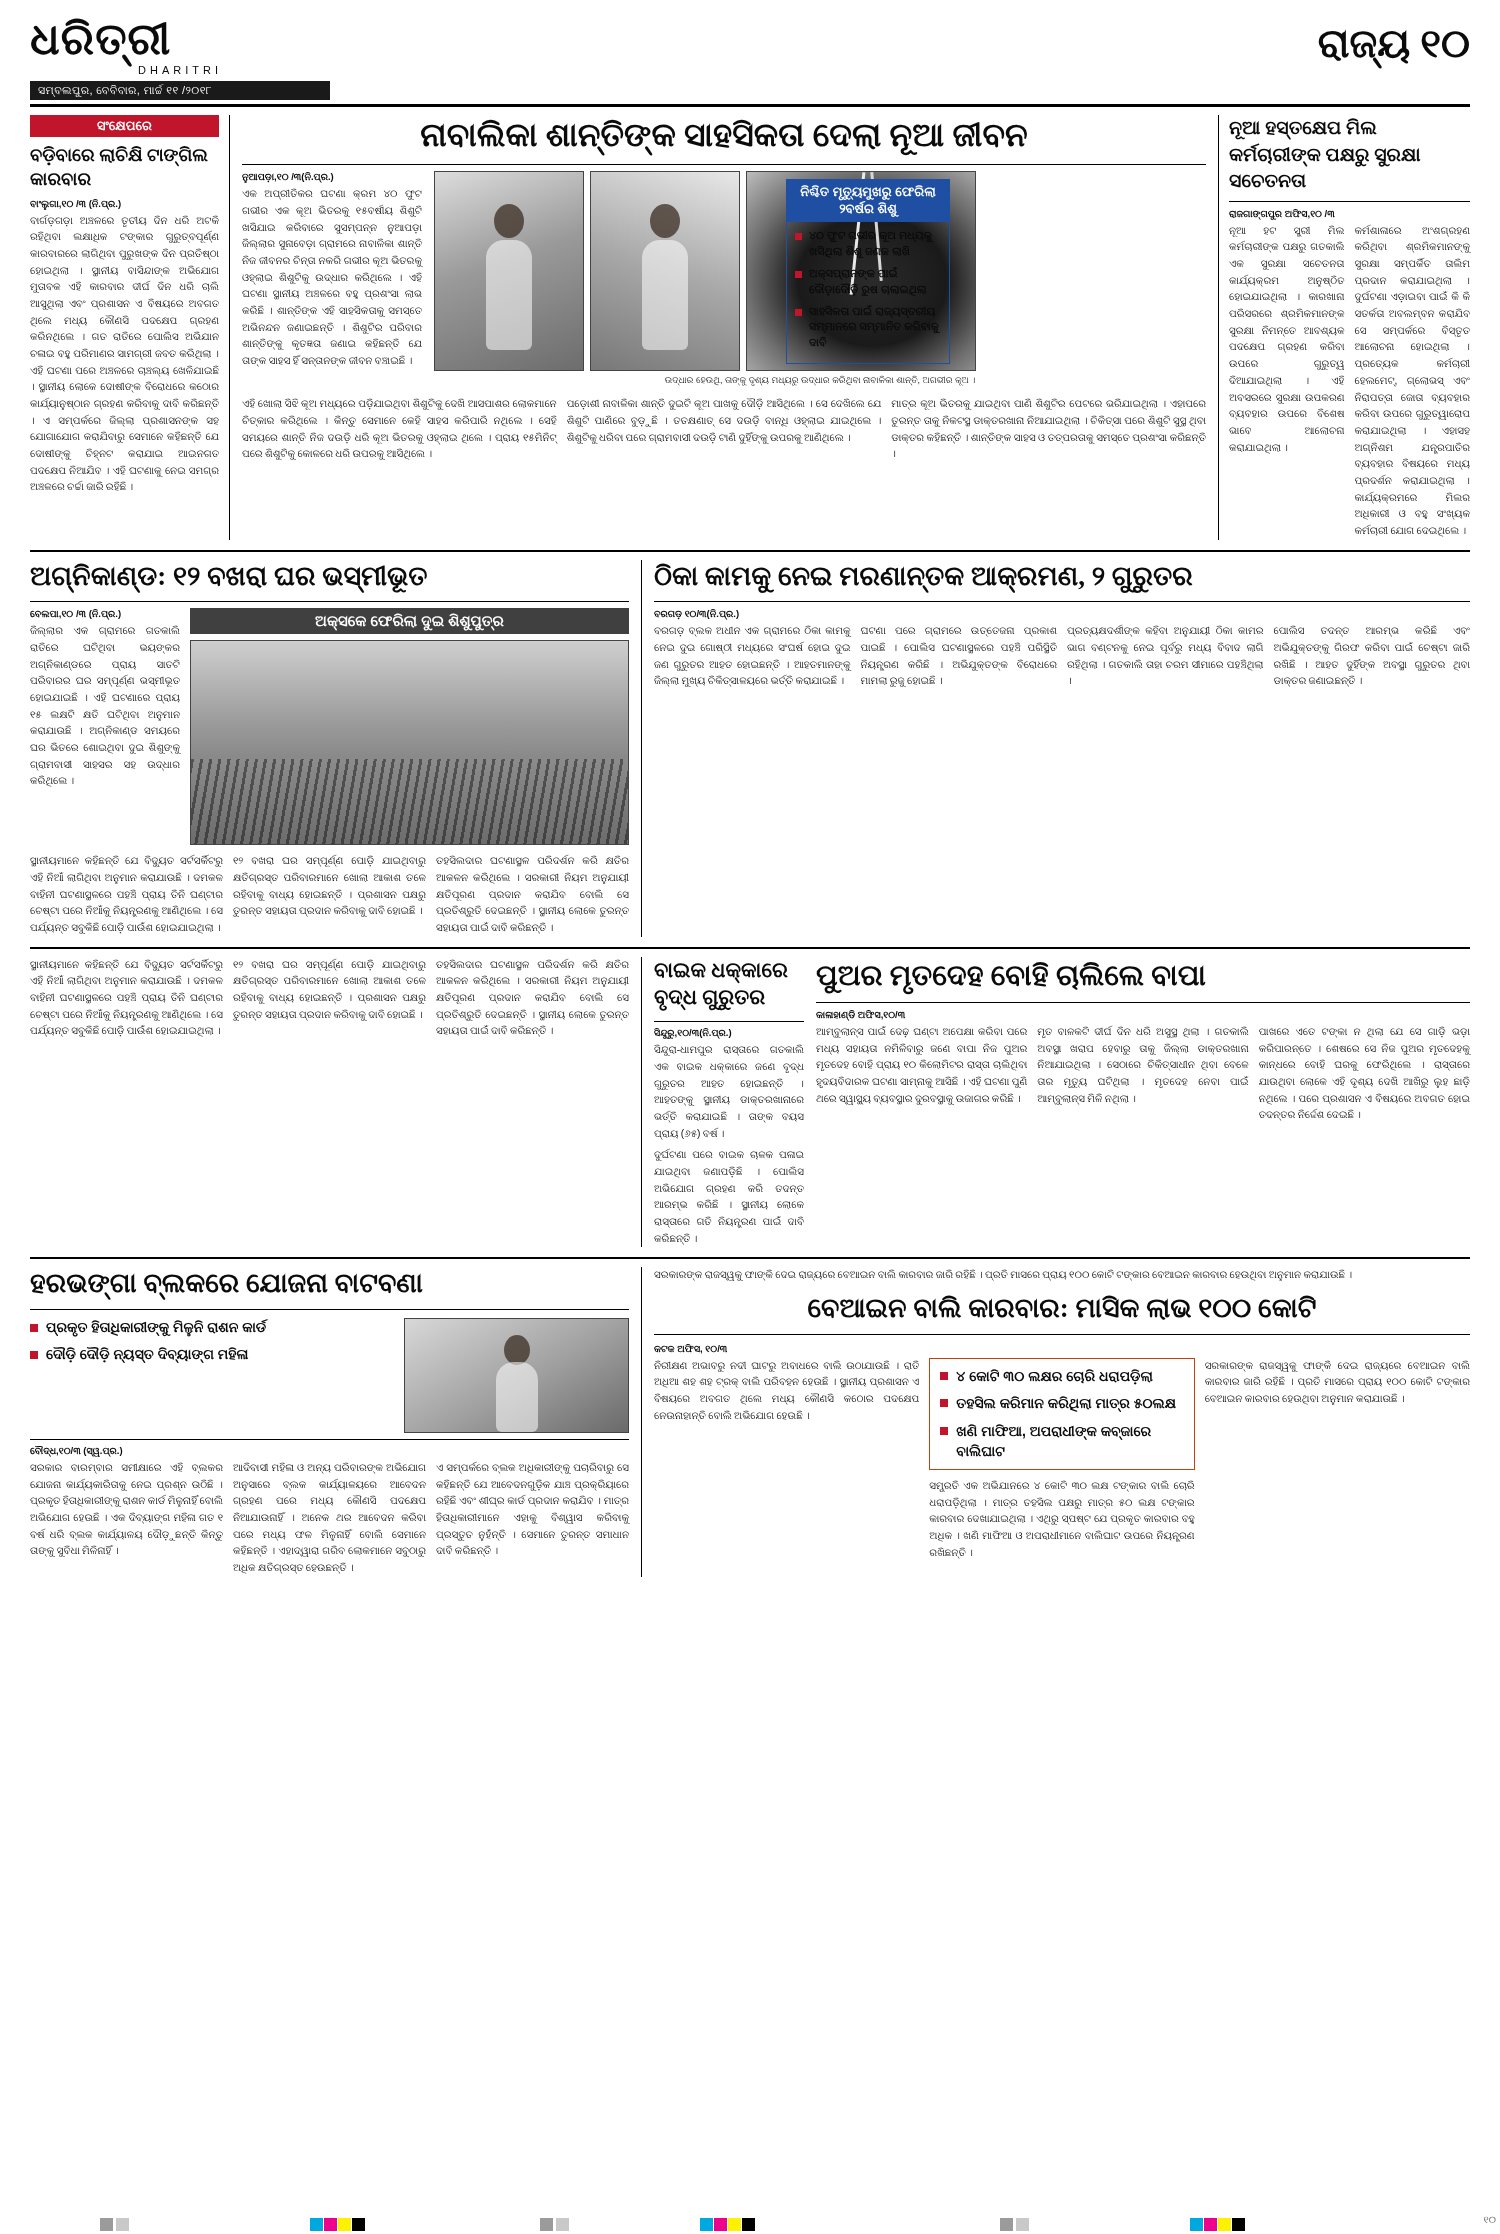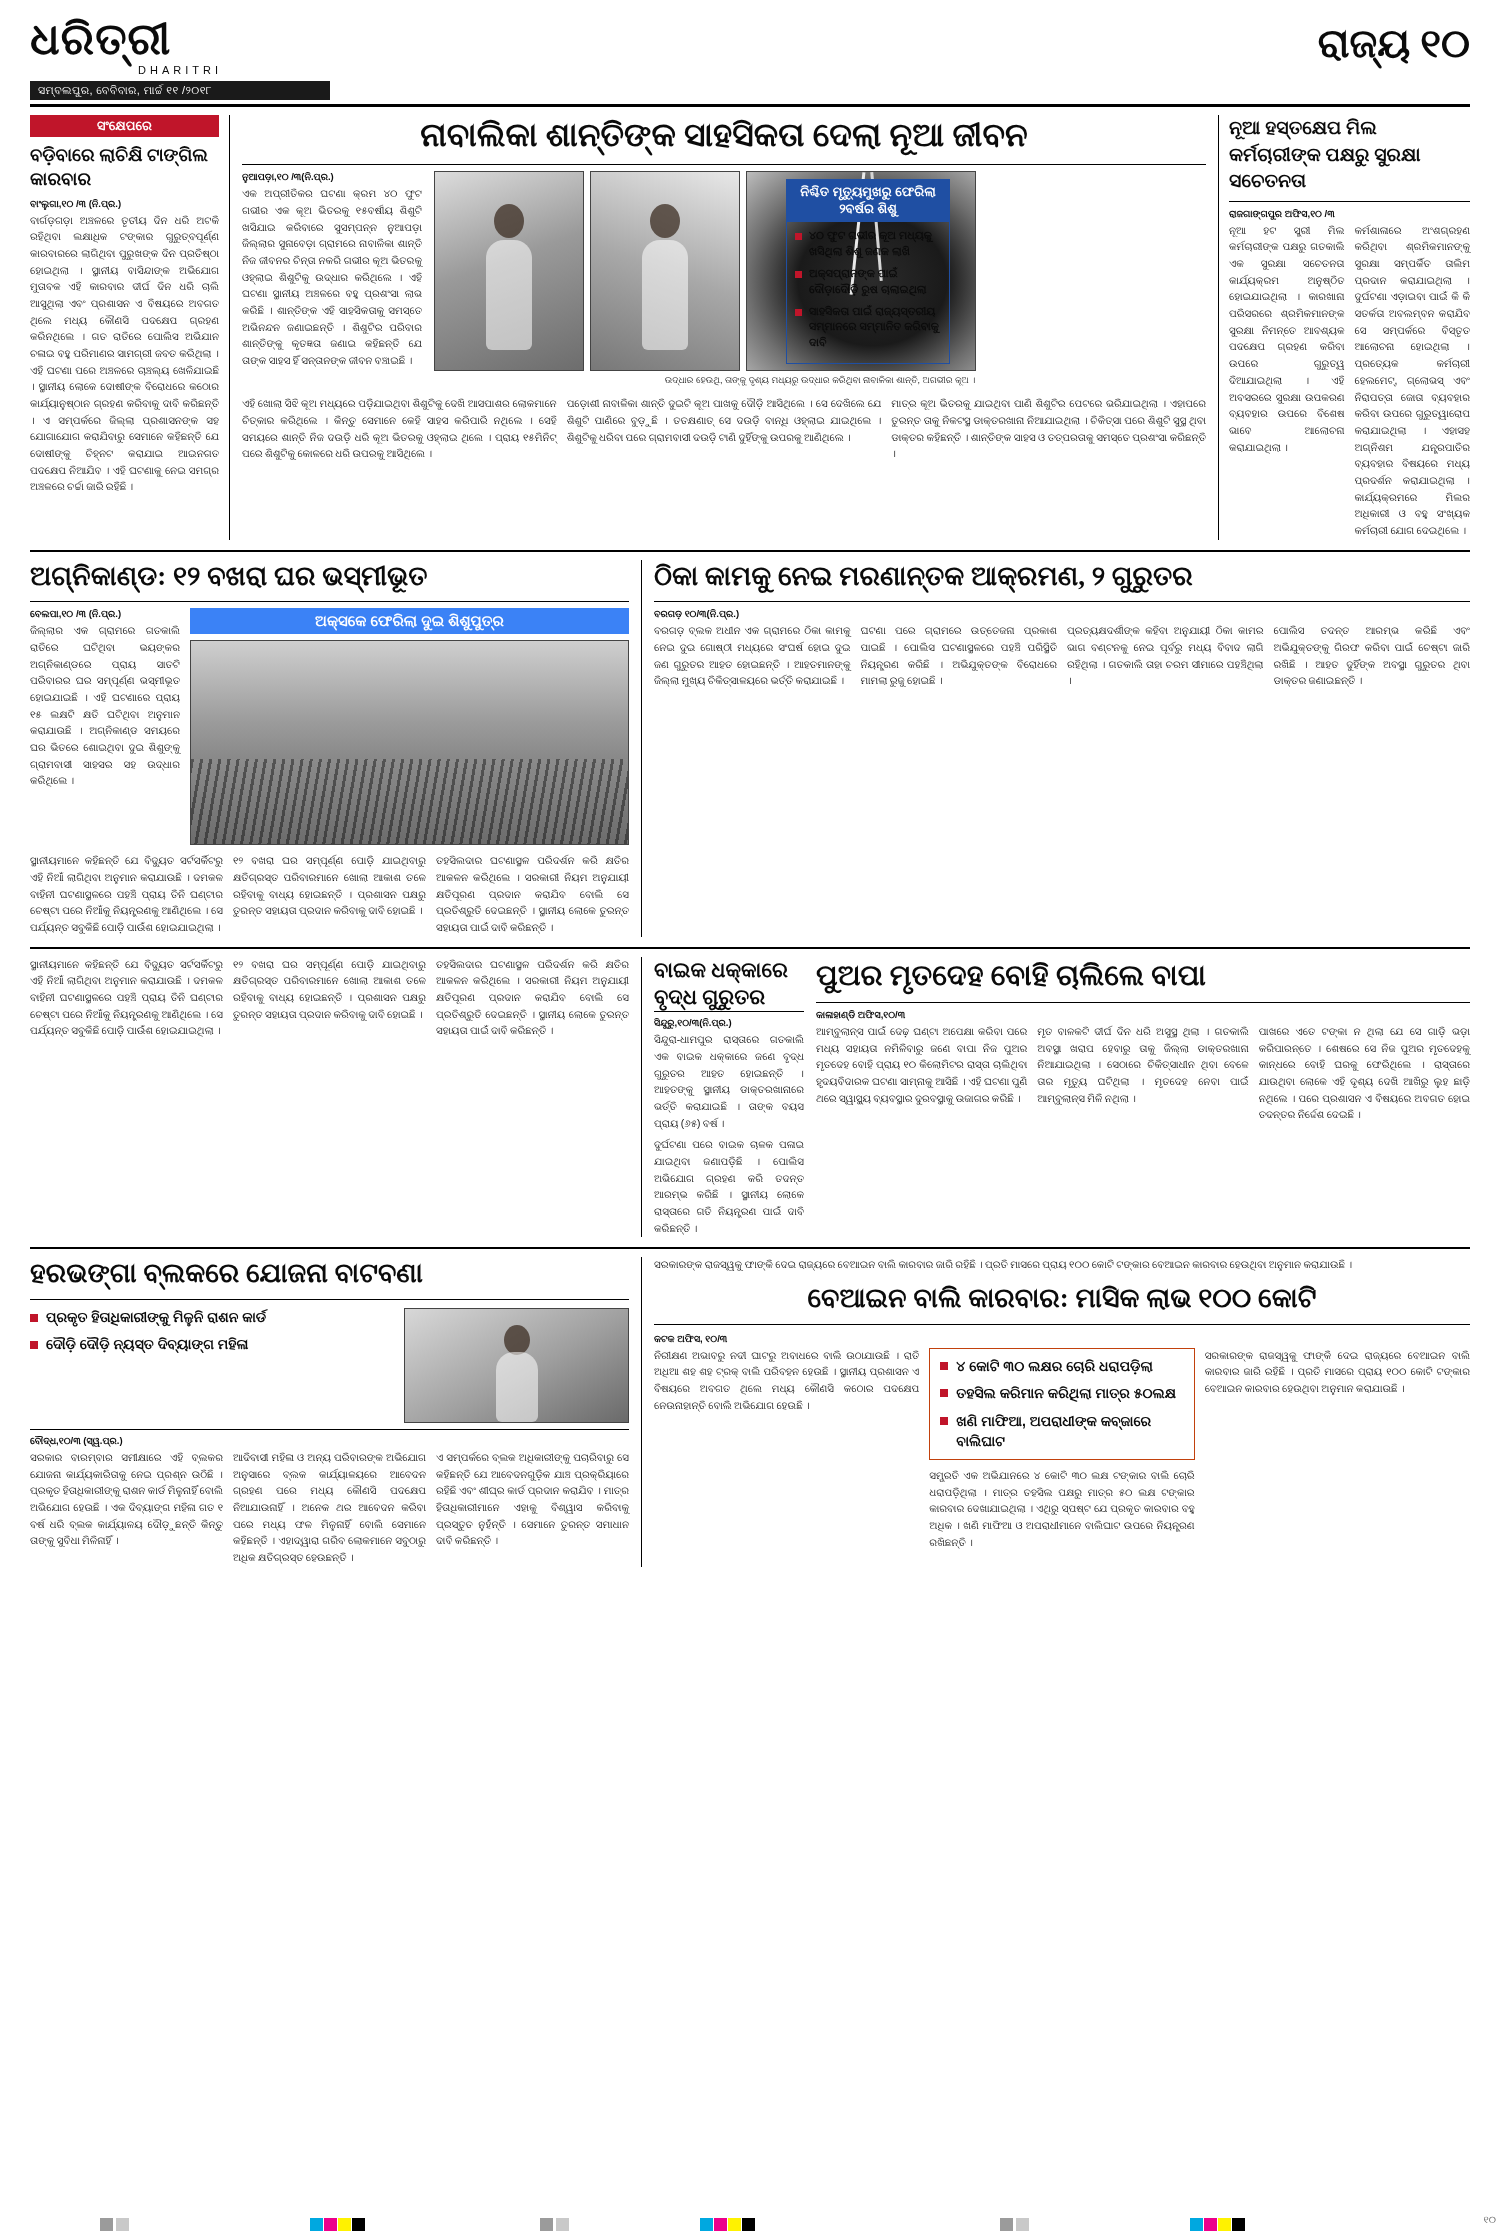--- a/index.html
+++ b/index.html
@@ -185,21 +185,21 @@
   .b2-left { width: 612px; padding-right: 12px; border-right: 1px solid #000; }
   .b2-right { flex:1; padding-left: 12px; }
   .head-med {
     font-family: "Liberation Serif", serif;
     font-size: 27px;
     font-weight: bold;
     line-height: 1.25;
     margin-bottom: 8px;
   }
   .subbar {
-    background: #3b82f6;
+    background: #404040;
     color:#fff;
     font-size: 15px;
     font-weight: bold;
     text-align:center;
     padding: 4px;
     margin-bottom: 6px;
   }
   .photo.fire {
     width: 100%; height: 205px;
     background: linear-gradient(180deg,#cfcfcf 0%,#9b9b9b 40%,#5e5e5e 100%);
@@ -218,21 +218,21 @@
 
   
   .band3 { display:flex; margin-top: 6px; }
   .b3-left { width: 612px; padding-right: 12px; border-right: 1px solid #000; }
   .b3-right { flex:1; padding-left: 12px; }
   .head-sm {
     font-family: "Liberation Serif", serif;
     font-size: 21px;
     font-weight: bold;
     line-height: 1.3;
-    margin-bottom: 0;
+    margin-bottom: 10px;
   }
   .head-big2 {
     font-family: "Liberation Serif", serif;
     font-size: 29px;
     font-weight: bold;
     line-height: 1.25;
     margin-bottom: 9px;
   }
 
   

